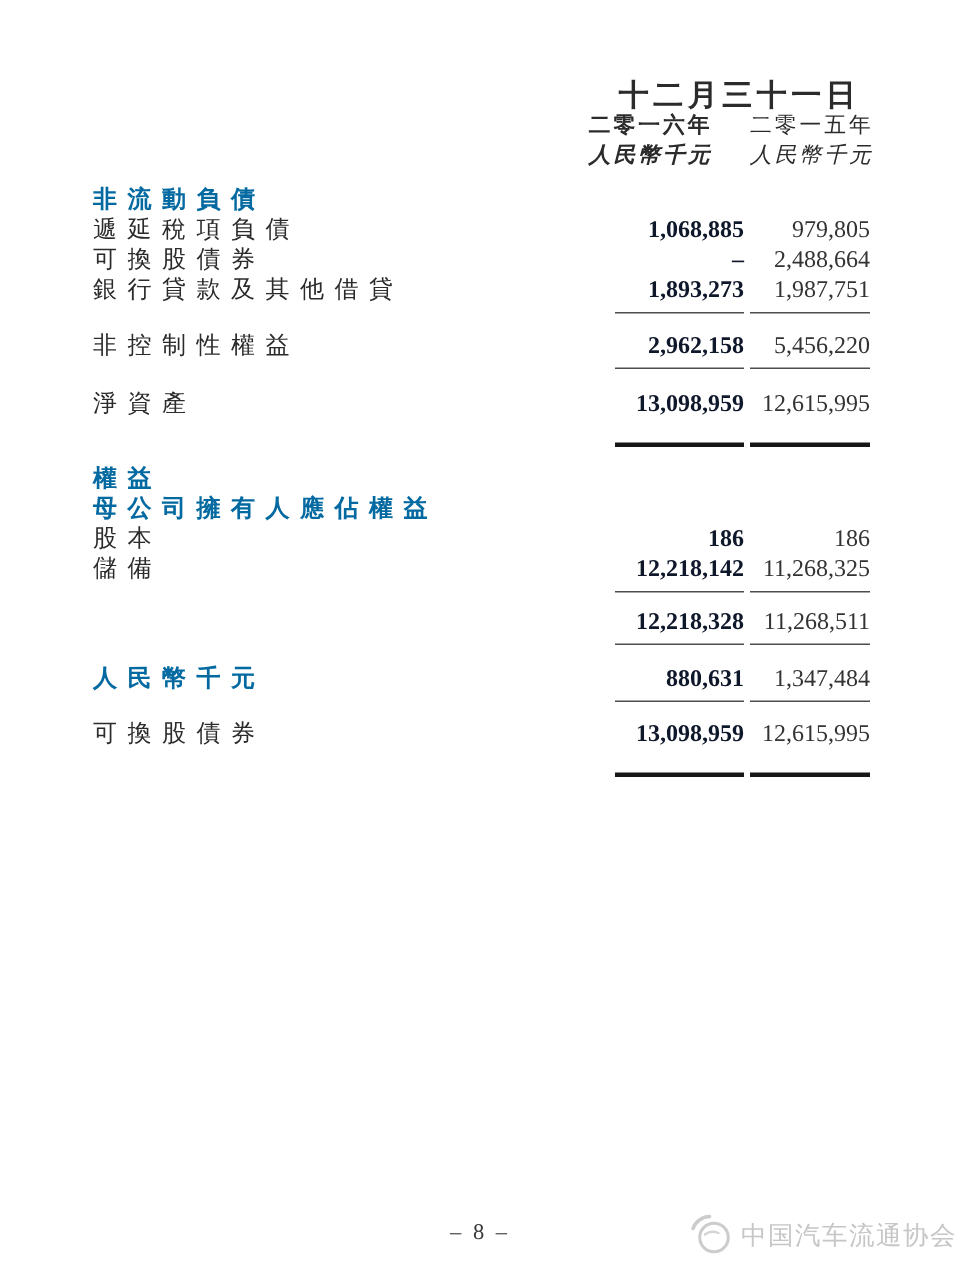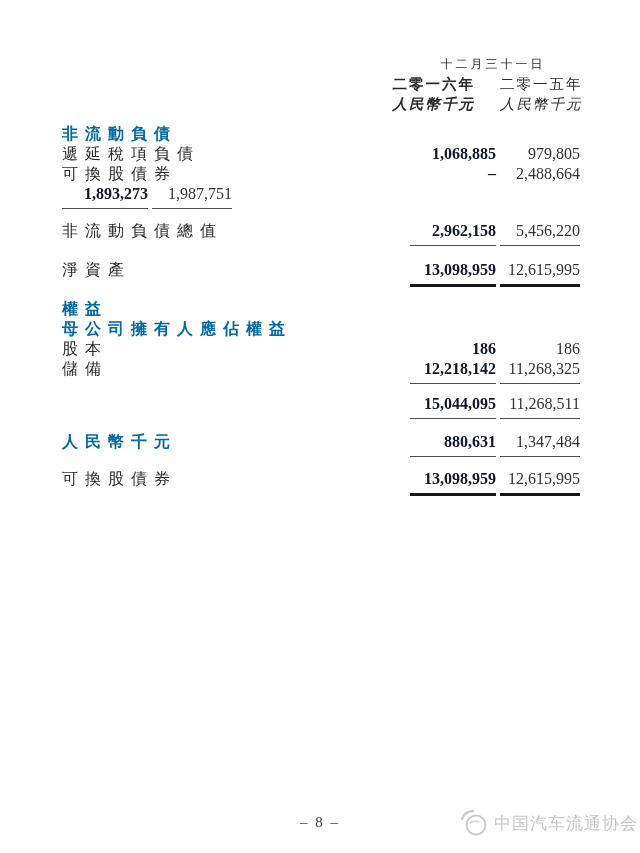--- a/index.html
+++ b/index.html
@@ -17,27 +17,27 @@
   .row { display: flex; align-items: baseline; line-height: 20px; font-size: 16px; }
   .lbl {
     flex: 1;
     letter-spacing: 7px;
     white-space: nowrap;
   }
   .lbl.b { font-weight: bold; color: #0369a1; }
   .v16 { width: 86px; text-align: right; font-weight: bold; color: #0f172a; }
   .v15 { width: 80px; margin-left: 4px; text-align: right; color: #333; }
   
-  .hdr-span { width: 174px; text-align: center; letter-spacing: 3px; font-size: 12px; white-space: nowrap; }
+  .hdr-span { width: 174px; text-align: center; letter-spacing: 3px; font-size: 20px; white-space: nowrap; font-weight: bold; }
   .hy16 { width: 86px; text-align: right; font-weight: bold; letter-spacing: 2px; font-size: 14.5px; white-space: nowrap; }
   .hy15 { width: 80px; margin-left: 25px; text-align: right; letter-spacing: 2px; font-size: 14.5px; white-space: nowrap; }
   .it { font-style: italic; }
   
   .ul .v16, .ul .v15 { border-bottom: 1.5px solid #4d4d4d; padding-bottom: 4px; }
-  .ul2 .v16, .ul2 .v15 { border-bottom: 3px solid #171717; padding-bottom: 4px; }
+  .ul2 .v16, .ul2 .v15 { border-bottom: 3px solid #171717; padding-bottom: 15px; }
   
   .mt10 { margin-top: 10px; }
   .mt12 { margin-top: 12px; }
   .mt13 { margin-top: 13px; }
   .mt14 { margin-top: 14px; }
   
   .page-num {
     position: absolute;
     left: 0; right: 0;
     top: 814px;
@@ -93,25 +93,26 @@
       <div class="lbl">遞延稅項負債</div>
       <div class="v16">1,068,885</div>
       <div class="v15">979,805</div>
     </div>
     <div class="row">
       <div class="lbl">可換股債券</div>
       <div class="v16">–</div>
       <div class="v15">2,488,664</div>
     </div>
     <div class="row ul">
+      <div class="lbl">銀行貸款及其他借貸</div>
       <div class="v16">1,893,273</div>
       <div class="v15">1,987,751</div>
     </div>
     <div class="row ul mt12">
-      <div class="lbl">非流動負債總值</div>
+      <div class="lbl">非控制性權益</div>
       <div class="v16">2,962,158</div>
       <div class="v15">5,456,220</div>
     </div>
     <div class="row ul2 mt14">
       <div class="lbl">淨資產</div>
       <div class="v16">13,098,959</div>
       <div class="v15">12,615,995</div>
     </div>
 
     <div class="row mt12">
@@ -129,21 +130,21 @@
       <div class="v16">186</div>
       <div class="v15">186</div>
     </div>
     <div class="row ul">
       <div class="lbl">儲備</div>
       <div class="v16">12,218,142</div>
       <div class="v15">11,268,325</div>
     </div>
     <div class="row ul mt10">
       <div class="lbl"></div>
-      <div class="v16">15,044,095</div>
+      <div class="v16">12,218,328</div>
       <div class="v15">11,268,511</div>
     </div>
     <div class="row ul mt13">
       <div class="lbl b">人民幣千元</div>
       <div class="v16">880,631</div>
       <div class="v15">1,347,484</div>
     </div>
     <div class="row ul2 mt12">
       <div class="lbl">可換股債券</div>
       <div class="v16">13,098,959</div>

